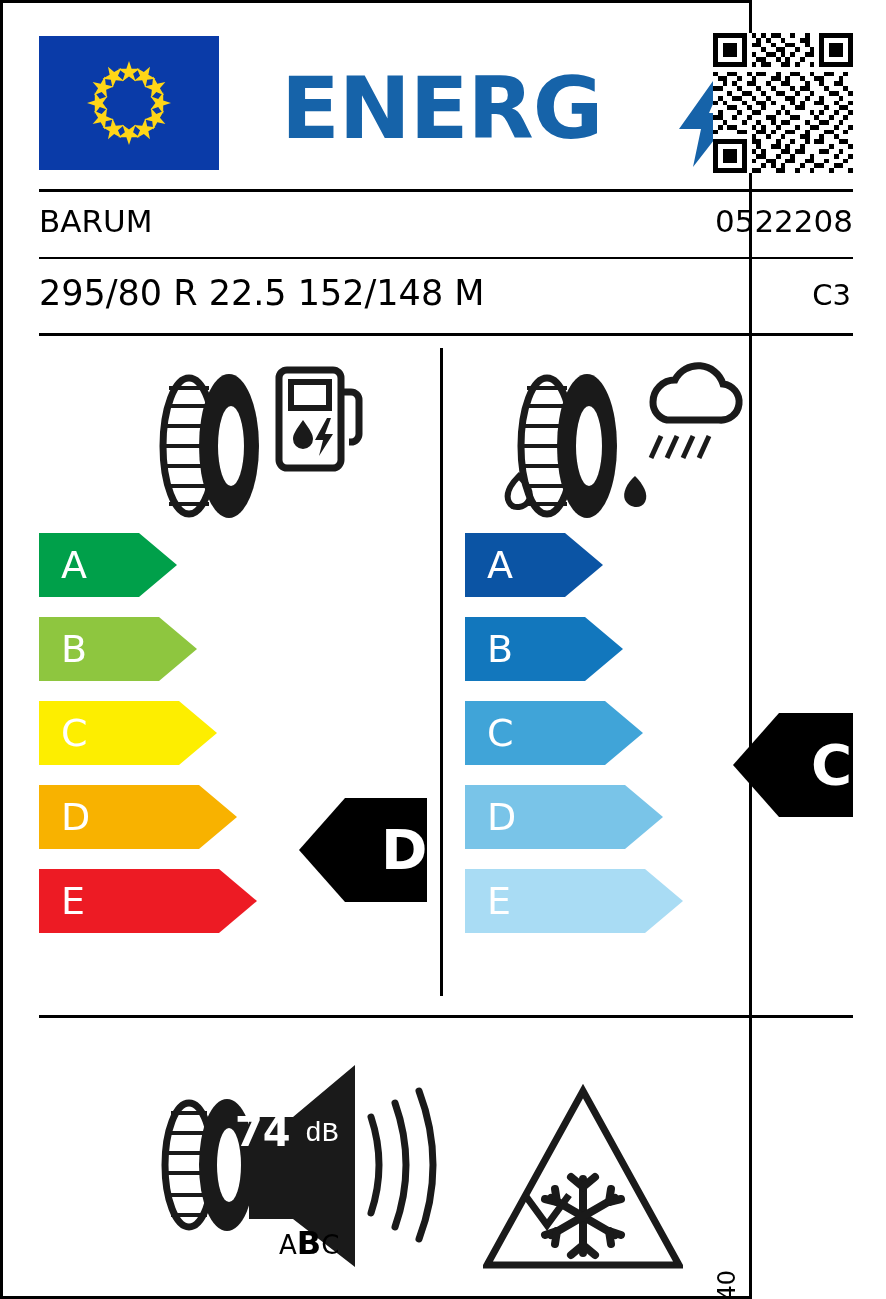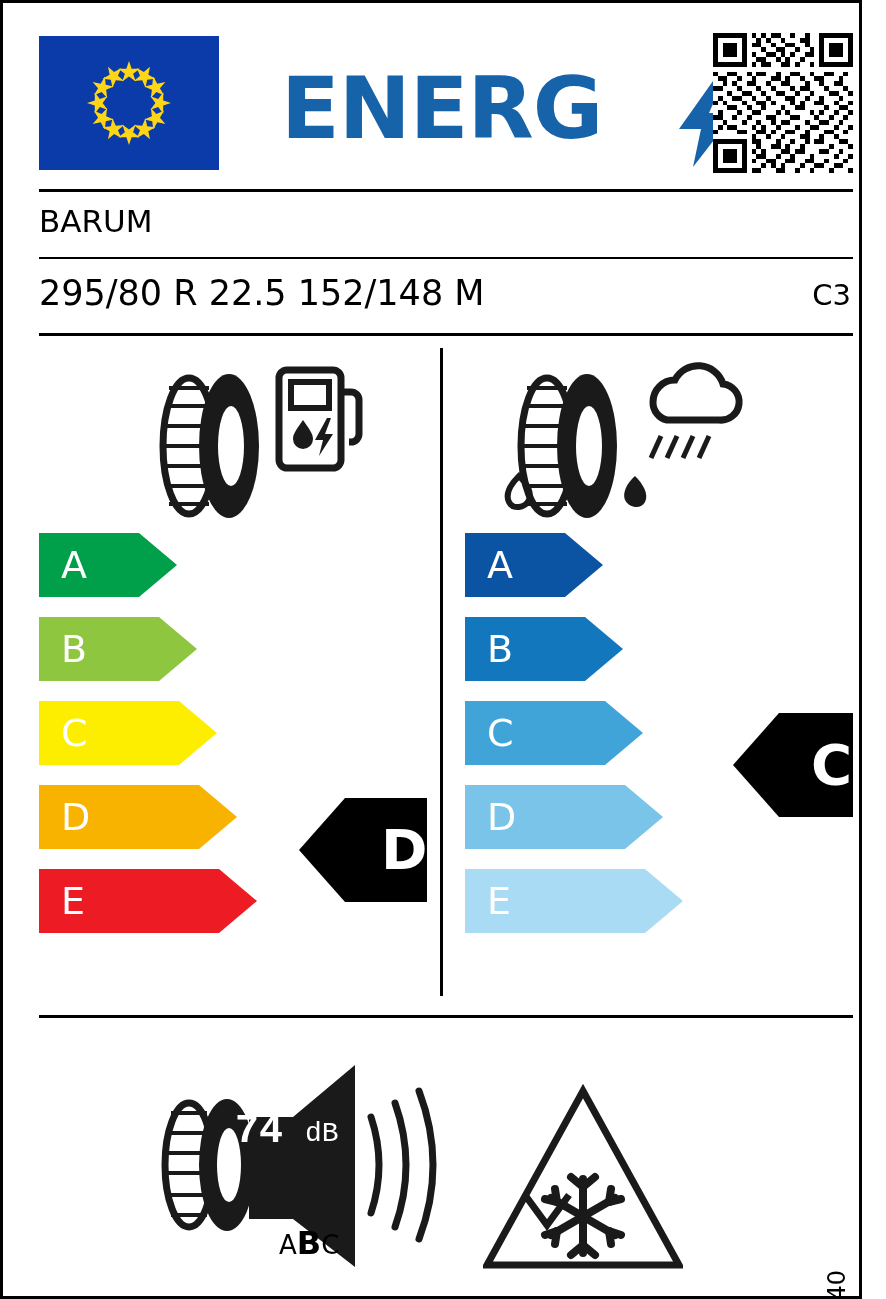--- a/index.html
+++ b/index.html
@@ -3,21 +3,21 @@
 <meta charset="utf-8">
 <style>
   html,body{margin:0;padding:0;background:#fff;}
   body{
     width:886px;height:1299px;
     font-family:"DejaVu Sans", sans-serif;
     color:#000;
     overflow:hidden;
   }
   .label{
-    position:absolute;left:0;top:0;width:862px;height:1299px;
+    position:absolute;left:0;top:0;width:752px;height:1299px;
     box-sizing:border-box;
     border:3px solid #000;
     background:#fff;
   }
   
   .header{
     position:absolute;left:36px;top:30px;width:814px;height:140px;
   }
   .eu-flag{
     position:absolute;left:0;top:3px;width:180px;height:134px;
@@ -395,20 +395,21 @@
             <rect x="28" y="28" width="1" height="1"></rect>
         </g>
       </svg>
     </div>
   </div>
 
   <div class="rule" style="left:36px;top:186px;width:814px;height:3px;"></div>
 
   <div class="brand-row">
     <div class="brand">BARUM</div>
+    <div class="trade-code">0522208</div>
   </div>
 
   <div class="rule" style="left:36px;top:254px;width:814px;height:2px;"></div>
 
   <div class="size-row">
     <div class="size">295/80 R 22.5 152/148 M</div>
     <div class="class">C3</div>
   </div>
 
   <div class="rule" style="left:36px;top:330px;width:814px;height:3px;"></div>
@@ -569,21 +570,21 @@
       <rect x="108" y="84" width="98" height="52" fill="#1a1a1a"></rect>
 
       <g fill="none" stroke="#1a1a1a" stroke-width="7" stroke-linecap="round">
         <path d="M228 74 q16 48 0 96"></path>
         <path d="M252 60 q22 62 0 124"></path>
         <path d="M276 48 q28 74 0 148"></path>
       </g>
     </svg>
   </div>
 
-  <div class="db-val" style="color:#fff;font-family:Liberation Mono, monospace;">74</div>
+  <div class="db-val" style="color:#fff;">74</div>
   <div class="db-unit" style="color:#fff;font-family:Liberation Mono, monospace;">dB</div>
 
   <div class="noise-class">
     <span>A</span><b>B</b><span>C</span>
   </div>
 
   <div class="snow">
     <svg width="200" height="190" viewBox="0 0 200 190" aria-hidden="true">
       <polygon points="100,8 196,182 4,182" fill="none" stroke="#1a1a1a" stroke-width="7"></polygon>
       <polyline points="42,112 64,142 86,112" fill="none" stroke="#1a1a1a" stroke-width="7"></polyline>

